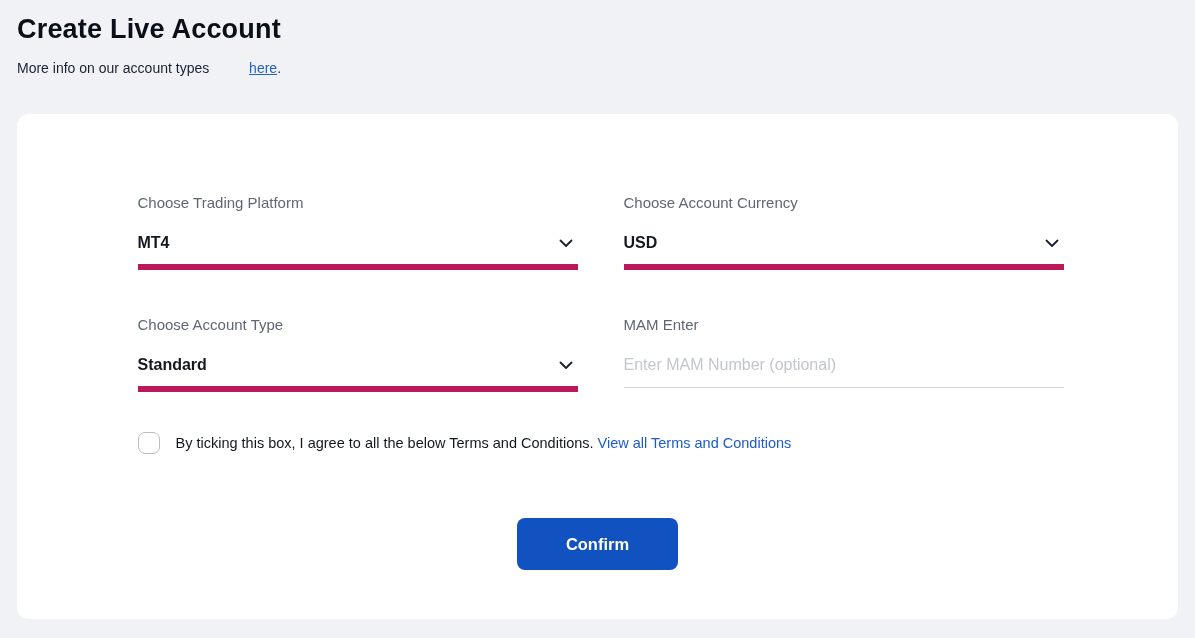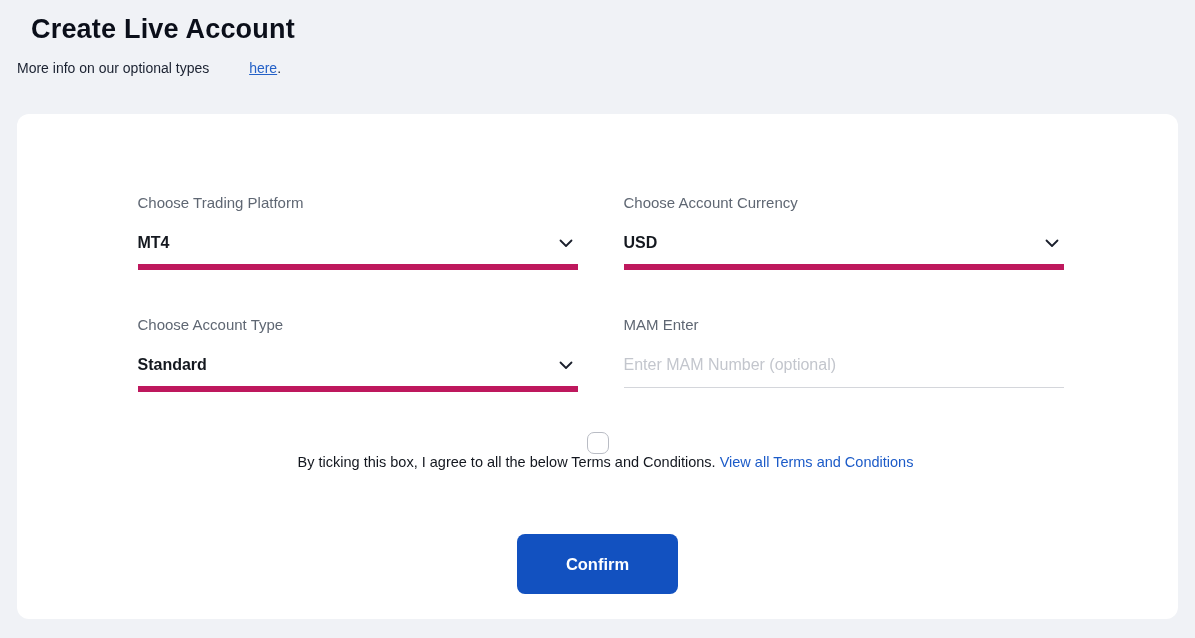--- a/index.html
+++ b/index.html
@@ -10,21 +10,20 @@
     color: #10141c;
     overflow: hidden;
   }
   .page { padding: 14px 17px 0 17px; }
 
   .page-title {
     font-size: 27px;
     font-weight: 700;
     letter-spacing: 0.2px;
     color: #0b0f1a;
-    margin-left: 14px;
   }
   .page-subtitle {
     margin-top: 15px;
     font-size: 14px;
     color: #1a2130;
   }
   .page-subtitle a {
     color: #2461c7;
     text-decoration: underline;
     cursor: pointer;
@@ -82,21 +81,20 @@
     font-size: 16px;
     color: #14181f;
     background: transparent;
   }
   .text-input::placeholder { color: #c3c6cd; opacity: 1; }
 
   .terms-row {
     margin-top: 40px;
     display: flex;
     align-items: center;
-    flex-direction: column;
   }
   .checkbox {
     width: 22px;
     height: 22px;
     border: 1.5px solid #b9bcc4;
     border-radius: 7px;
     background: #ffffff;
     cursor: pointer;
     flex: 0 0 auto;
   }
@@ -111,40 +109,40 @@
     cursor: pointer;
   }
 
   .button-row {
     margin-top: 64px;
     display: flex;
     justify-content: center;
   }
   .confirm-btn {
     width: 161px;
-    height: 60px;
+    height: 52px;
     border: none;
     border-radius: 8px;
     background: #1251c0;
     color: #ffffff;
     font-family: "Liberation Sans", sans-serif;
     font-size: 16.5px;
     font-weight: 700;
     cursor: pointer;
   }
 </style>
 </head>
 <body>
 
 <div class="page">
 
   <h1 class="page-title">Create Live Account</h1>
 
   <div class="page-subtitle">
-    <span>More info on our optional types </span><a>here</a><span>.</span>
+    <span>More info on our account types </span><a>here</a><span>.</span>
   </div>
 
   <div class="card">
     <div class="form-wrap">
 
       <div class="field-grid">
 
         <div class="field">
           <div class="field-label">Choose Trading Platform</div>
           <div class="select-control">

